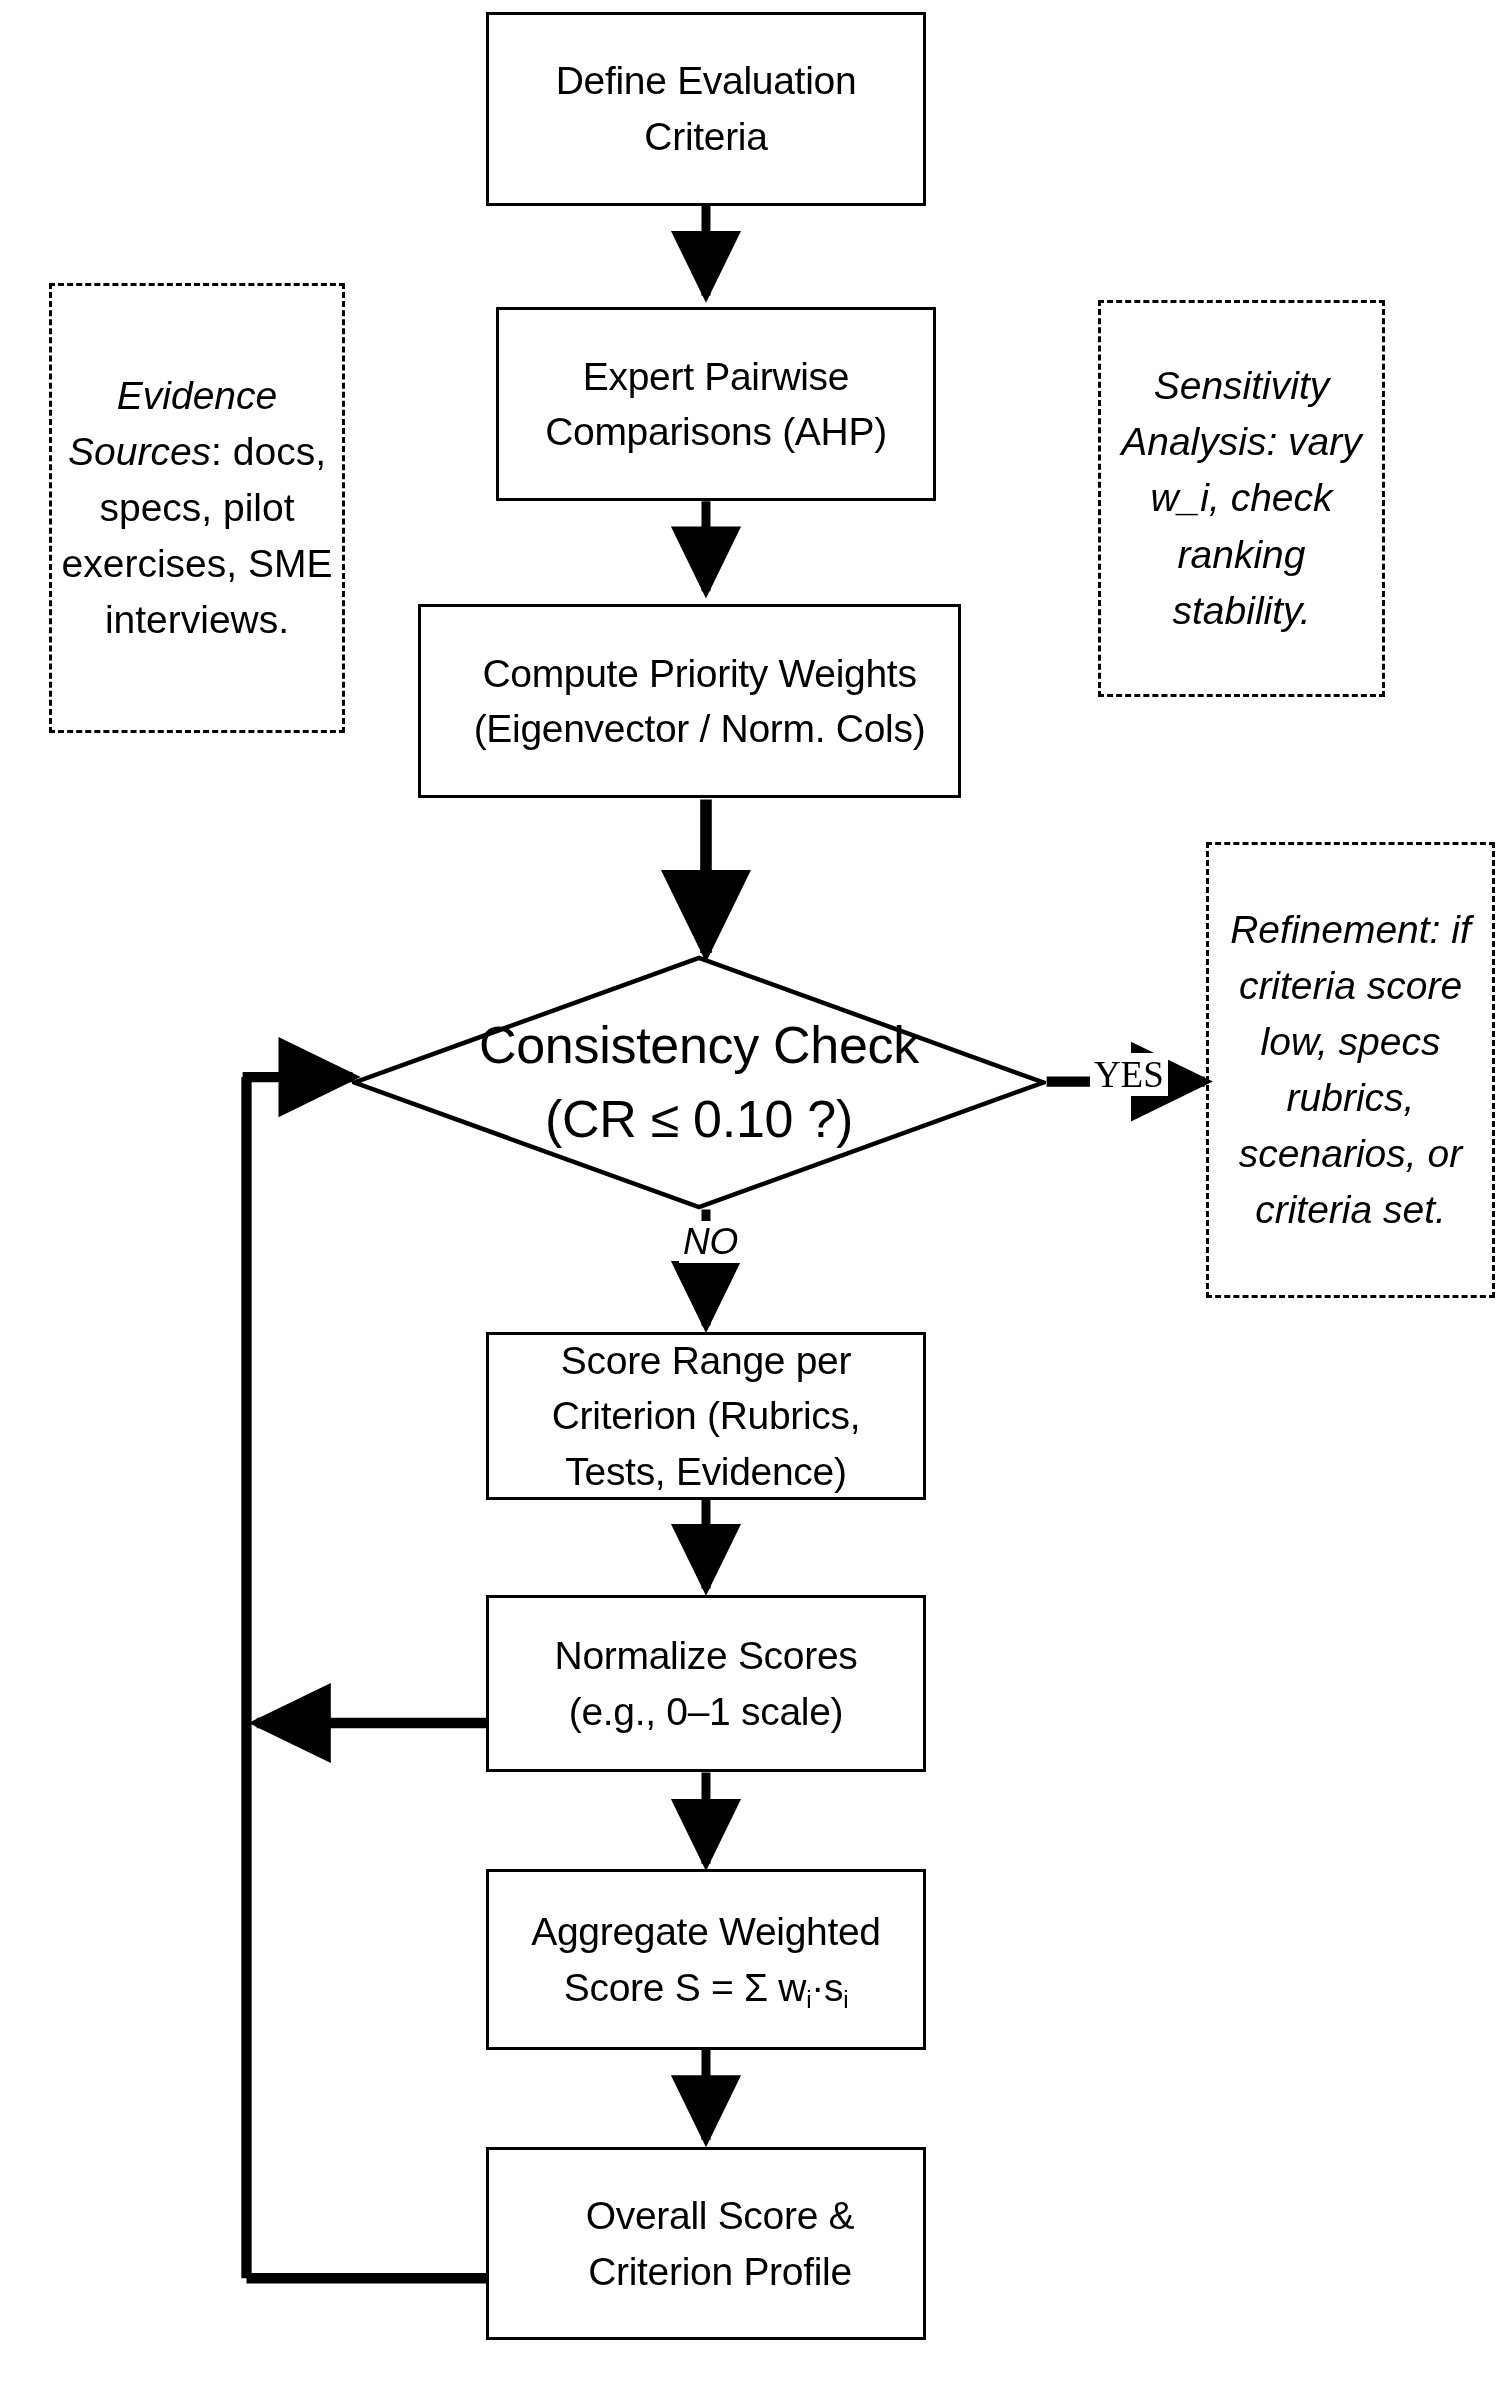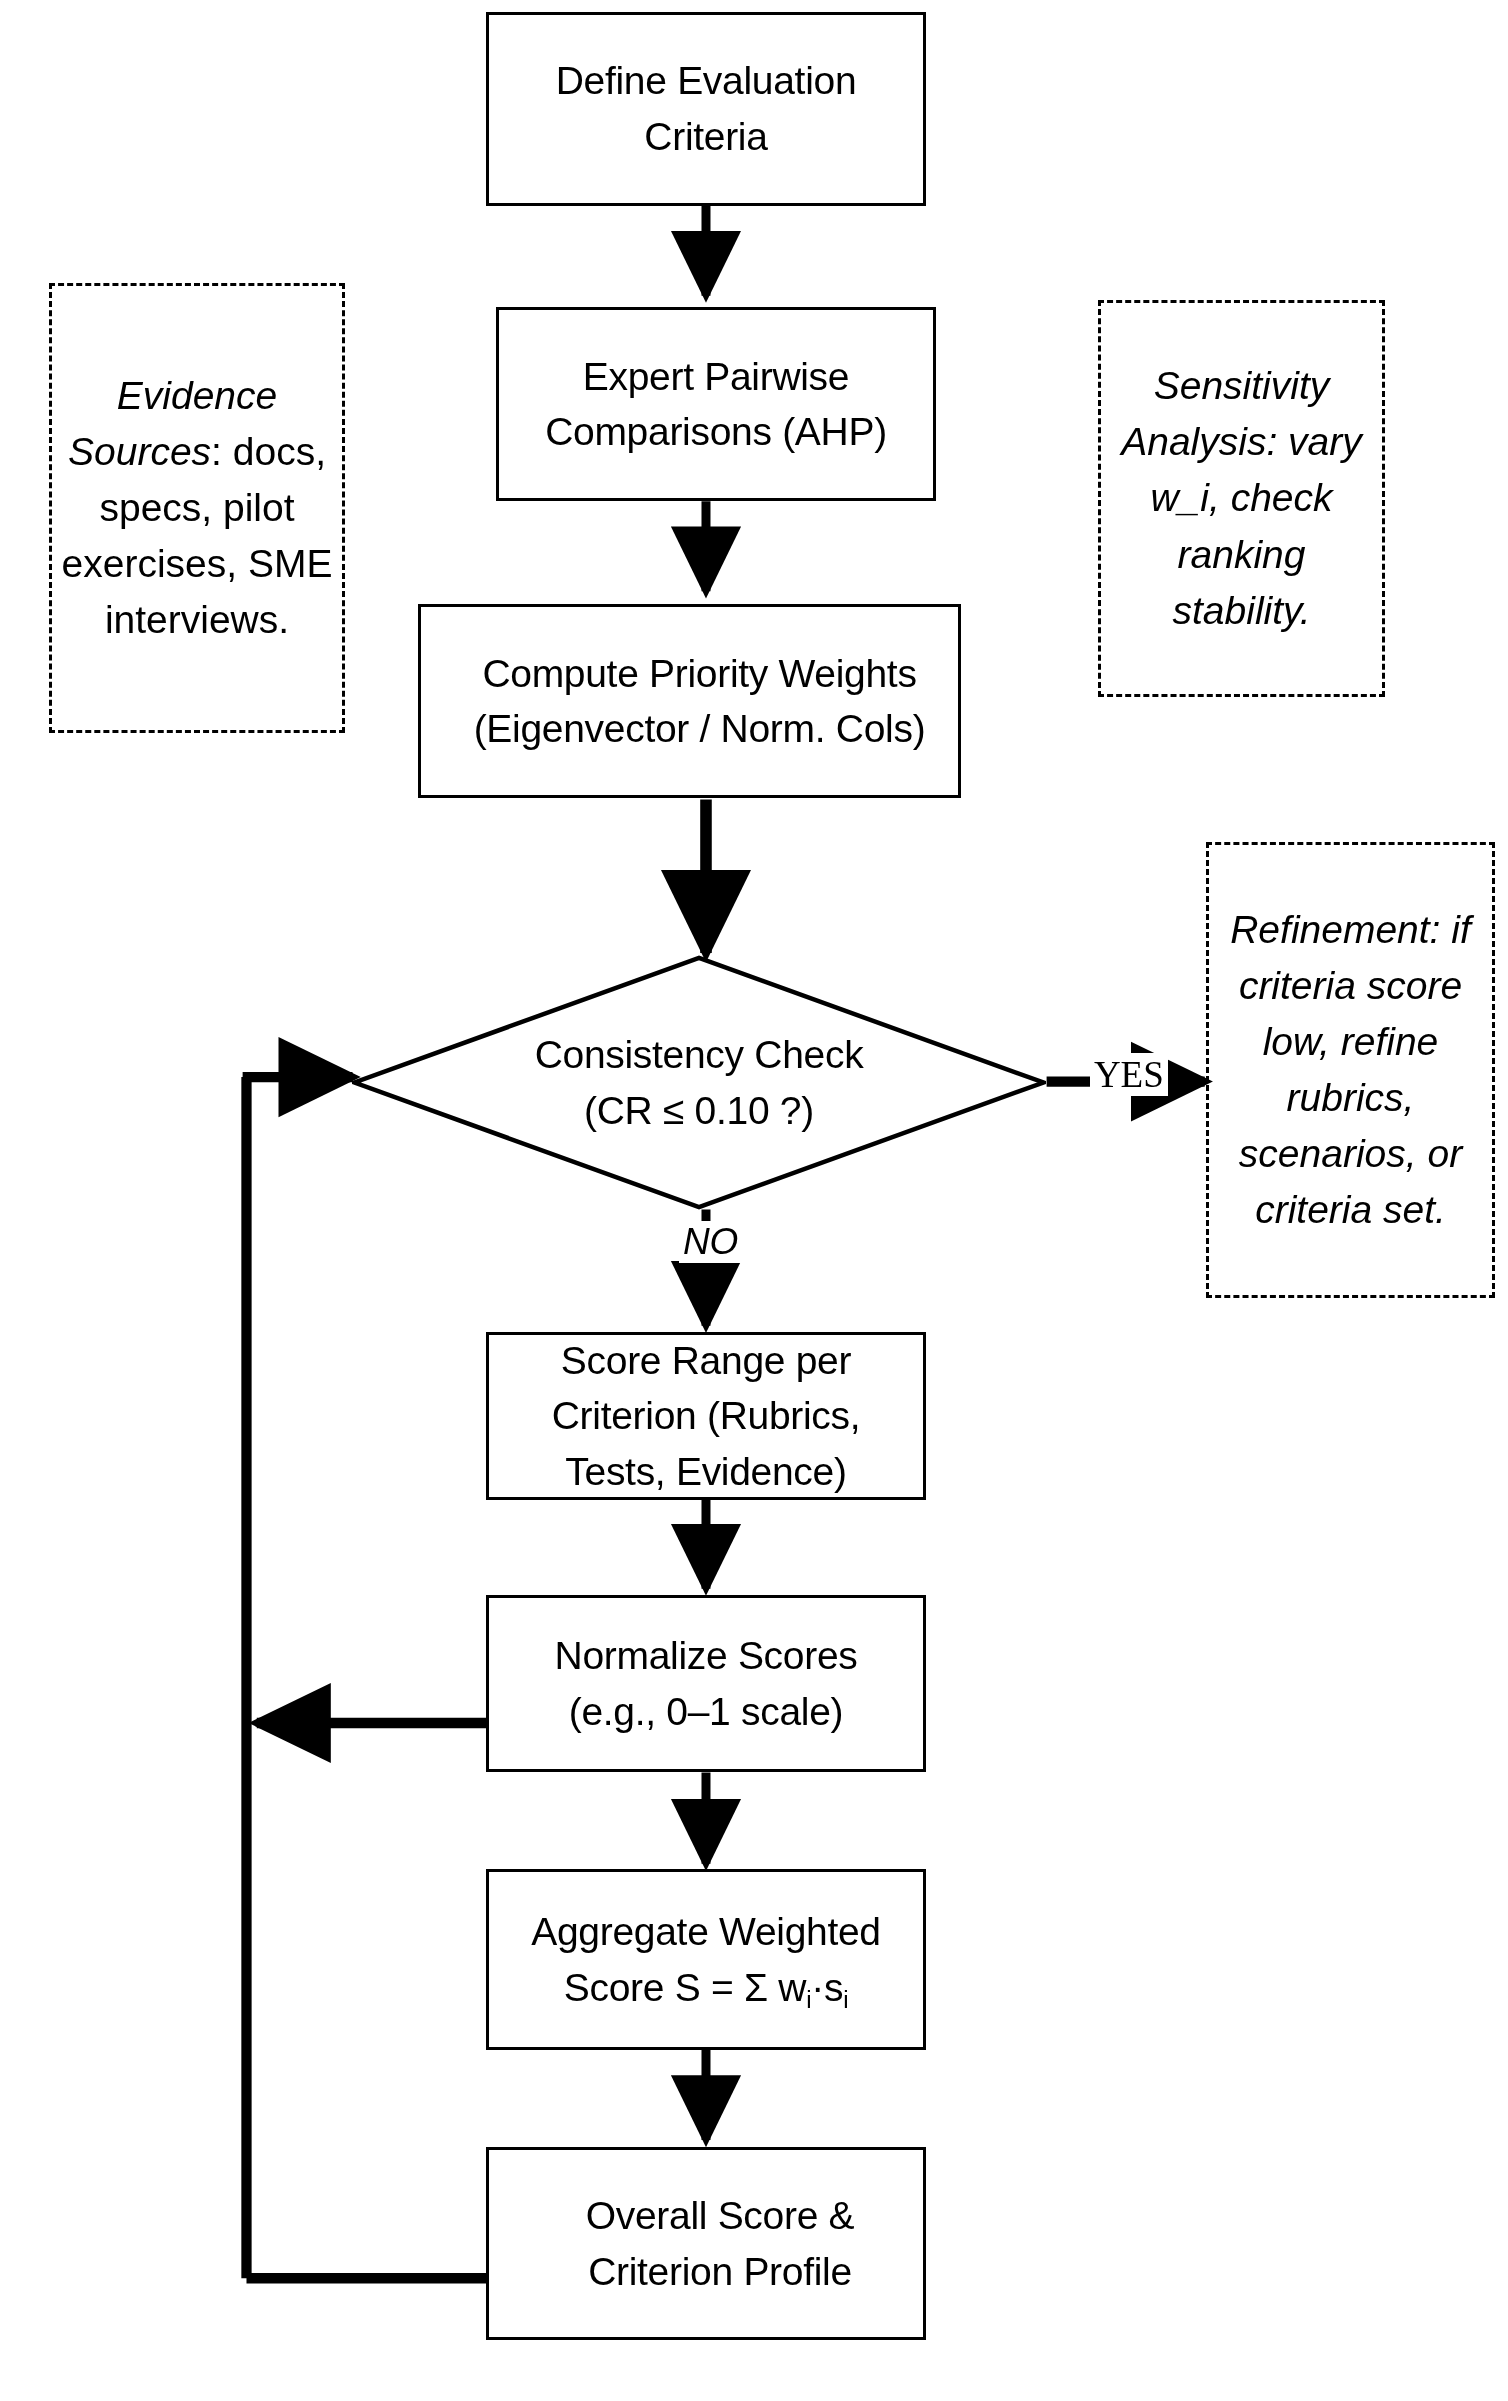--- a/index.html
+++ b/index.html
@@ -62,21 +62,21 @@
     position: absolute;
     left: 0;
     top: 0;
     width: 100%;
     height: 100%;
     display: flex;
     align-items: center;
     justify-content: center;
     text-align: center;
     font-family: "Liberation Sans", sans-serif;
-    font-size: 39px;
+    font-size: 52px;
     line-height: 1.42;
     letter-spacing: -0.3px;
     color: #000000;
     white-space: pre-line;
     pointer-events: none;
   }
 
   
   .note {
     position: absolute;
@@ -213,17 +213,17 @@
 
   <div class="note" style="left:13px; top:283px; width:296px; height:450px;">
     <span class="txt"><span class="lead">Evidence Sources</span><span>: docs, specs, pilot exercises, SME interviews.</span></span>
   </div>
 
   <div class="note all-italic" style="left:1062px; top:300px; width:287px; height:397px;">
     <span class="txt">Sensitivity Analysis: vary w_i, check ranking stability.</span>
   </div>
 
   <div class="note all-italic" style="left:1170px; top:842px; width:289px; height:456px;">
-    <span class="txt">Refinement: if criteria score low, refine rubrics, scenarios, or criteria set.</span>
+    <span class="txt">Refinement: if criteria score low, specs rubrics, scenarios, or criteria set.</span>
   </div>
 
 </div>
 
 
 </body></html>

